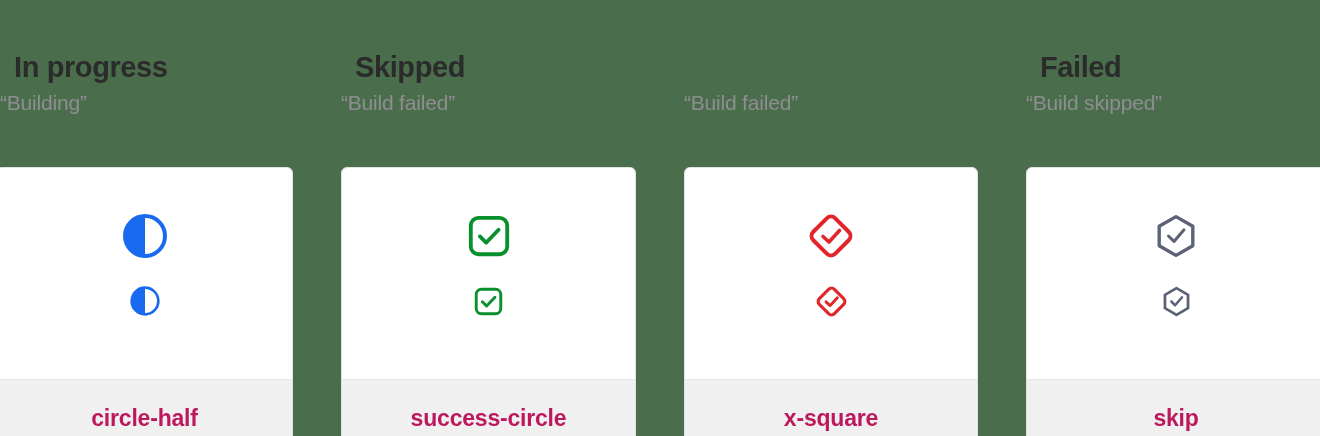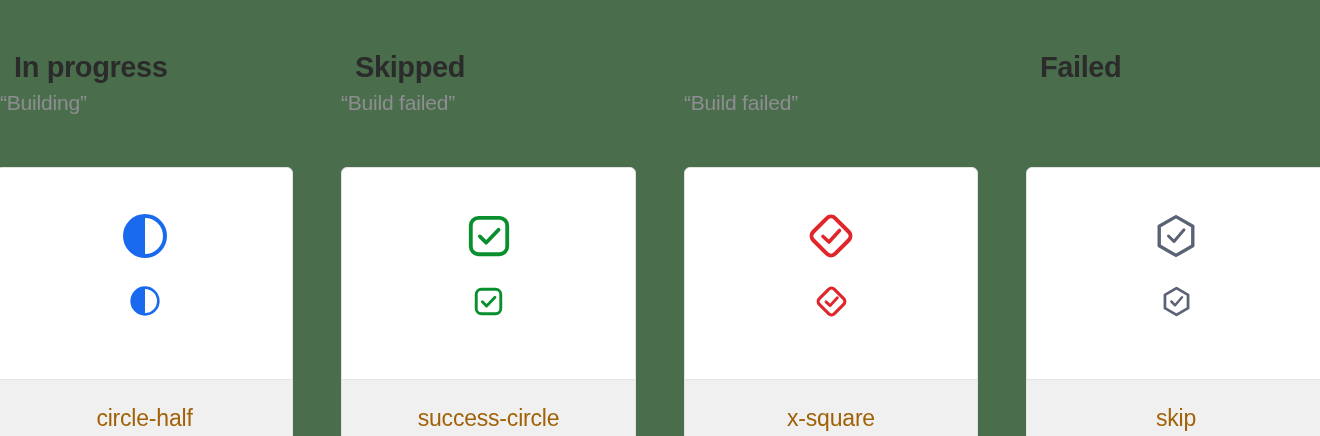--- a/index.html
+++ b/index.html
@@ -108,23 +108,23 @@
     height: 76px;
     background: #f0f0f0;
     border-top: 1px solid #e6e6e6;
     display: flex;
     align-items: center;
     justify-content: center;
   }
 
   .card-footer-label {
     font-size: 23px;
-    font-weight: normal;
+    font-weight: bold;
     letter-spacing: -0.2px;
-    color: #a16207;
+    color: #be185d;
     white-space: nowrap;
   }
 </style>
 </head>
 <body>
 
 <div id="board">
 
   <div class="column col-0">
     <h2 class="col-heading">In progress</h2>
@@ -208,20 +208,21 @@
 
       </div>
       <div class="card-footer">
         <span class="card-footer-label">x-square</span>
       </div>
     </div>
   </div>
 
   <div class="column col-3">
     <h2 class="col-heading">Failed</h2>
+    <p class="col-subtitle">“Build skipped”</p>
 
     <div class="card">
       <div class="card-body">
 
         <span class="icon-slot large">
           <svg width="48" height="48" viewBox="0 0 48 48" aria-hidden="true">
             <path d="M24 4.6 L40.8 14.3 L40.8 33.7 L24 43.4 L7.2 33.7 L7.2 14.3 Z" fill="none" stroke="#5c6275" stroke-width="3.4" stroke-linejoin="round"></path>
             <path d="M16.5 24 L22 29.5 L32 17.8" fill="none" stroke="#5c6275" stroke-width="3" stroke-linecap="round" stroke-linejoin="round"></path>
           </svg>
         </span>

